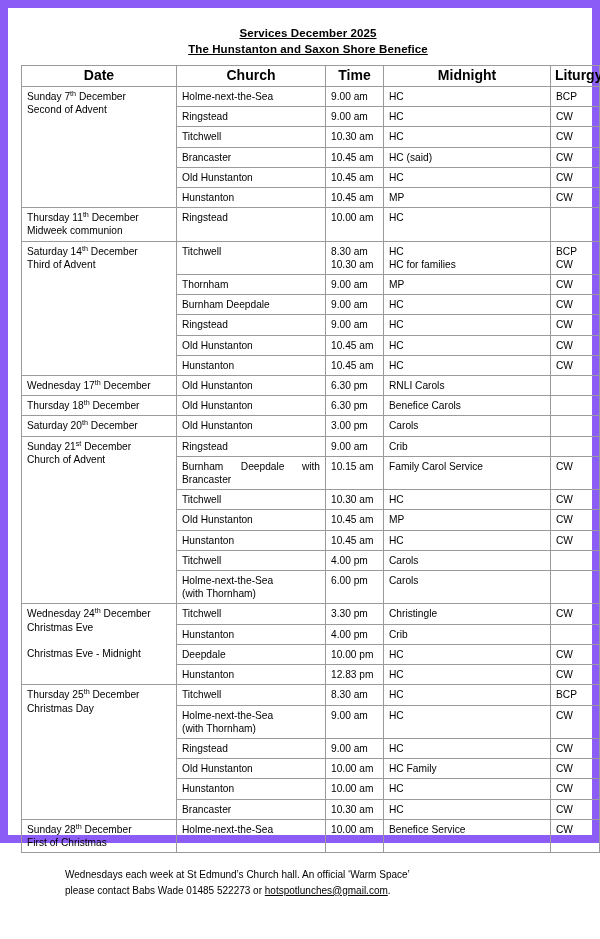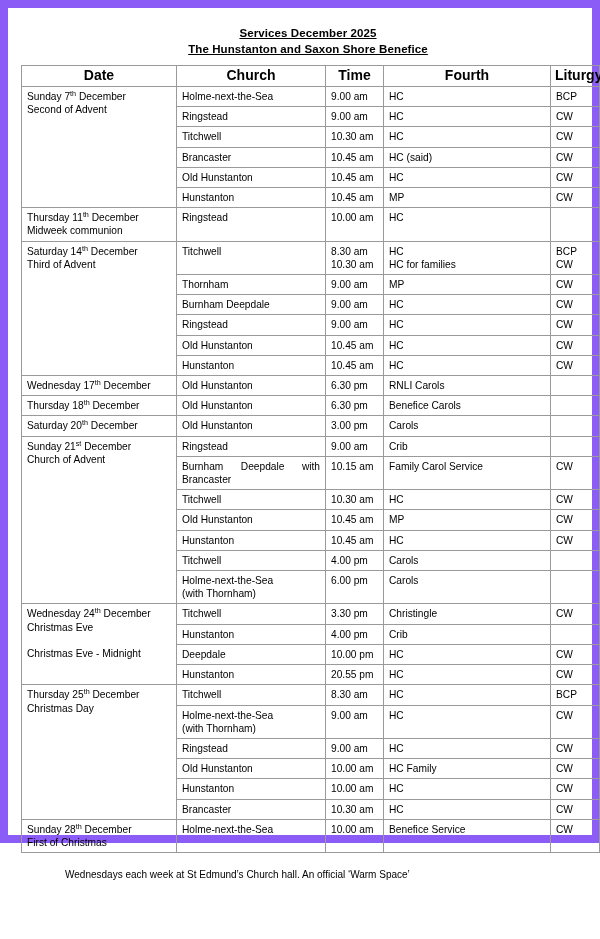--- a/index.html
+++ b/index.html
@@ -107,21 +107,21 @@
           <col class="c-church">
           <col class="c-time">
           <col class="c-service">
           <col class="c-liturgy">
       </colgroup>
       <thead>
         <tr>
           <th>Date</th>
           <th>Church</th>
           <th>Time</th>
-          <th>Fourth</th>
+          <th>Midnight</th>
           <th>Liturgy</th>
         </tr>
       </thead>
       <tbody id="sched-body">
           <tr>
             <td class="date-cell" rowspan="6"><span>Sunday 7</span><sup>th</sup><span> December</span><br><span>Second of Advent</span></td>
             <td class="church-cell">Holme-next-the-Sea</td>
             <td class="time-cell">9.00 am</td>
             <td class="service-cell">HC</td>
             <td class="liturgy-cell">BCP</td>
@@ -282,21 +282,21 @@
             <td class="liturgy-cell"></td>
           </tr>
           <tr>
             <td class="church-cell">Deepdale</td>
             <td class="time-cell">10.00 pm</td>
             <td class="service-cell">HC</td>
             <td class="liturgy-cell">CW</td>
           </tr>
           <tr>
             <td class="church-cell">Hunstanton</td>
-            <td class="time-cell">20.55 pm</td>
+            <td class="time-cell">12.83 pm</td>
             <td class="service-cell">HC</td>
             <td class="liturgy-cell">CW</td>
           </tr>
           <tr>
             <td class="date-cell" rowspan="6"><span>Thursday 25</span><sup>th</sup><span> December</span><br><span>Christmas Day</span></td>
             <td class="church-cell">Titchwell</td>
             <td class="time-cell">8.30 am</td>
             <td class="service-cell">HC</td>
             <td class="liturgy-cell">BCP</td>
           </tr>
@@ -336,16 +336,17 @@
             <td class="church-cell">Holme-next-the-Sea</td>
             <td class="time-cell">10.00 am</td>
             <td class="service-cell">Benefice Service</td>
             <td class="liturgy-cell">CW</td>
           </tr>
         </tbody>
     </table>
 
     <div class="footer">
       <div class="f-line">Wednesdays each week at St Edmund’s Church hall. An official ‘Warm Space’</div>
+      <div class="f-line"><span>please contact Babs Wade 01485 522273 or </span><a class="mail" href="#">hotspotlunches@gmail.com</a><span>.</span></div>
     </div>
 
   </div>
 </div>
 
 </body></html>

